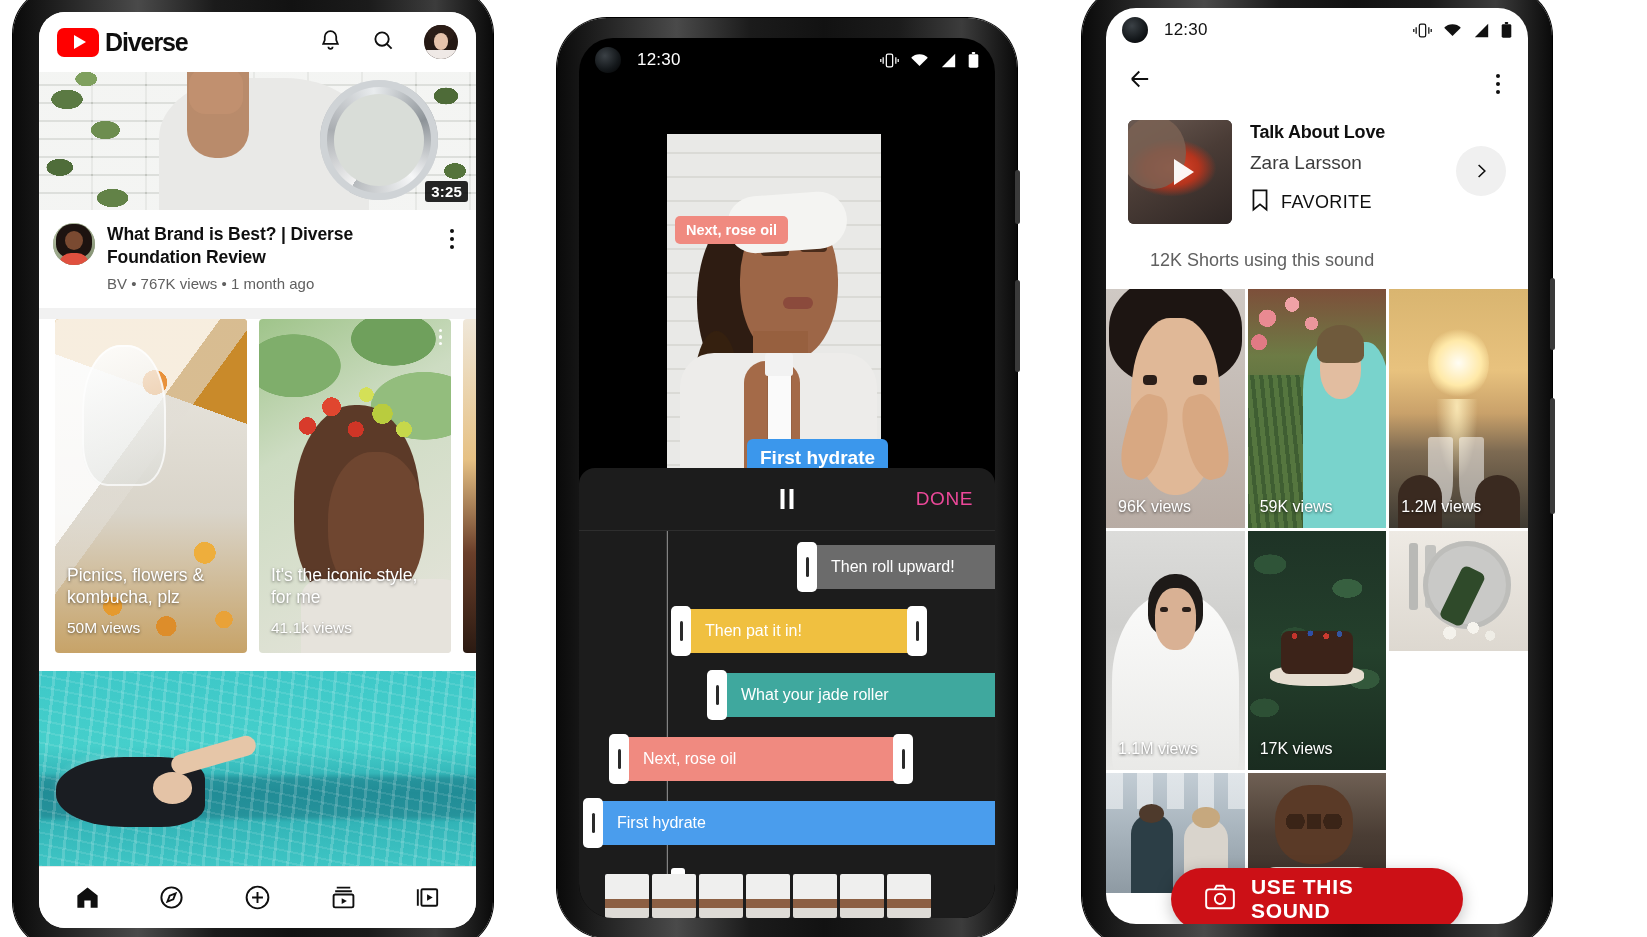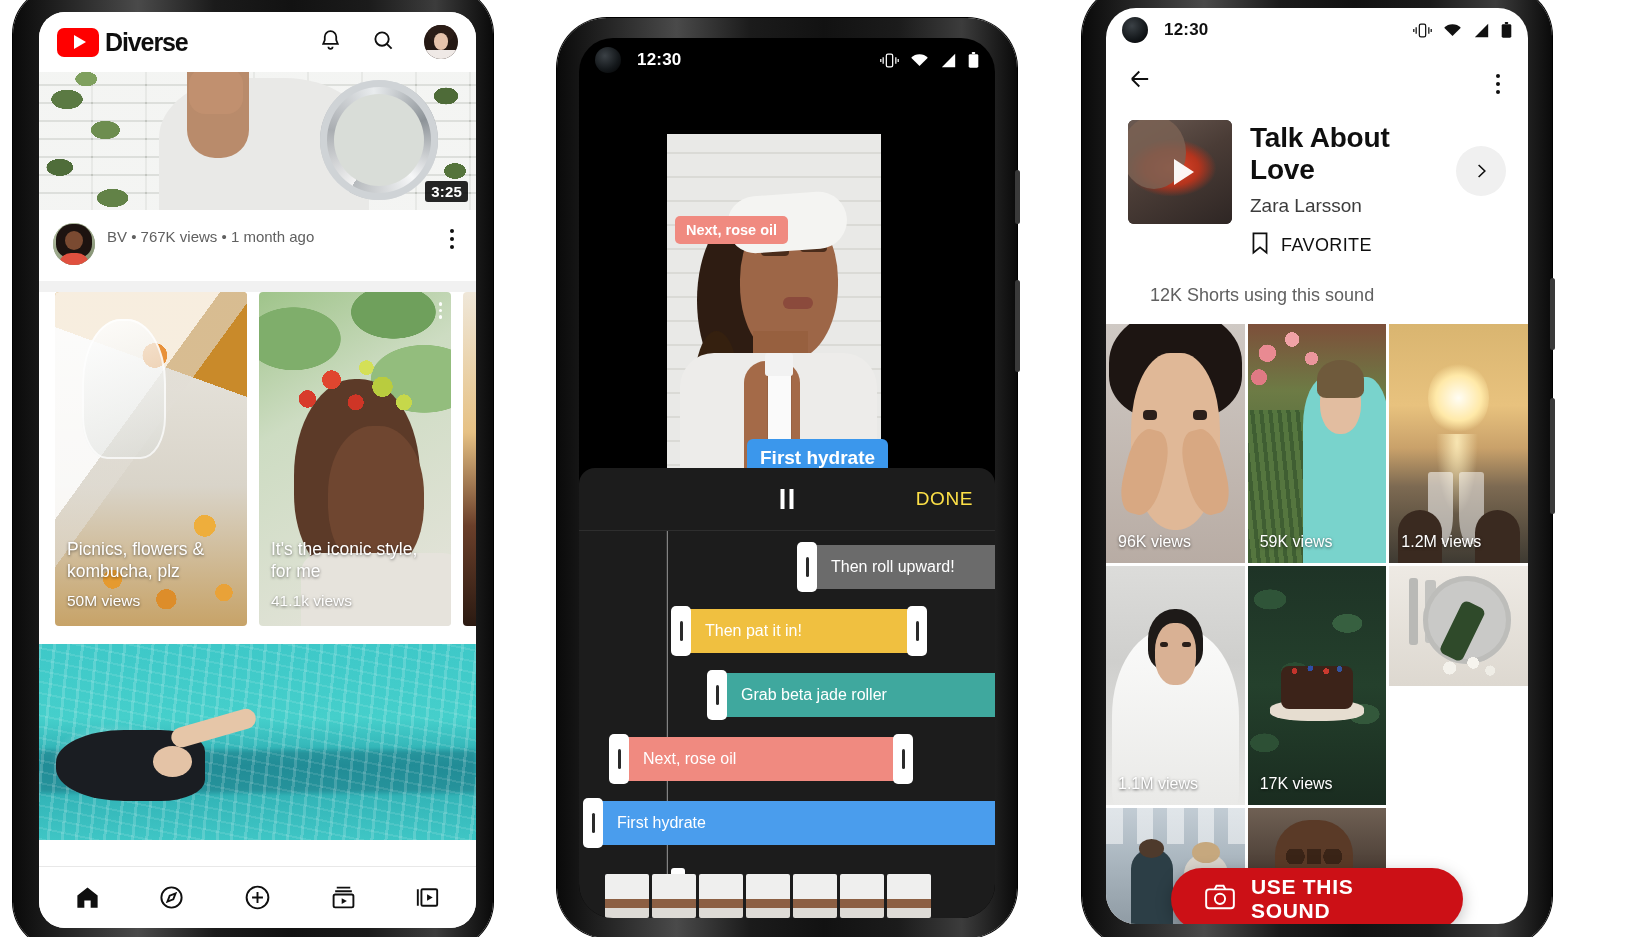--- a/index.html
+++ b/index.html
@@ -21,21 +21,21 @@
   }
   .screen { position:absolute; overflow:hidden; background:#fff; }
 
   .sidebtn { position:absolute; width:5px; background:#3a3a3a; border-radius:3px; }
 
   
   .statusbar { display:flex; align-items:center; height:44px; padding:0 16px; font-size:17px; }
   .statusbar.dark { color:#fff; }
   .statusbar.light { color:#111; }
   .punch { width:26px; height:26px; border-radius:50%; background:radial-gradient(circle at 38% 34%, #3b4146 0%, #14181b 58%, #000 100%); flex:0 0 auto; }
-  .sb-time { margin-left:16px; font-weight:700; letter-spacing:.2px; }
+  .sb-time { margin-left:16px; font-weight:400; letter-spacing:.2px; }
   .sb-right { margin-left:auto; display:flex; align-items:center; gap:11px; }
   .sb-right svg { display:block; }
 
   
   #p1 { left:13px; top:-12px; width:480px; height:960px; }
   #p1 .screen { left:26px; top:24px; width:437px; height:916px; border-radius:26px; }
 
   .yt-header { display:flex; align-items:center; height:60px; padding:0 18px; background:#fff; }
   .yt-logo { display:flex; align-items:center; gap:6px; }
   .yt-play { width:42px; height:29px; background:#ff0000; border-radius:7px; display:flex; align-items:center; justify-content:center; }
@@ -165,21 +165,21 @@
   .ev-cap { position:absolute; left:46%; top:58%; width:13%; height:6%; background:#f2f2f2; border-radius:3px; }
 
   .sticker { position:absolute; font-weight:700; color:#fff; border-radius:5px; white-space:nowrap; }
   .st-rose { left:96px; top:134px; background:#f08a80; font-size:14.5px; padding:6px 11px; }
   .st-hydrate { left:168px; top:357px; background:#3b97ec; font-size:19px; padding:8px 13px; border-radius:6px; }
 
   .ed-panel { position:absolute; left:0; right:0; top:430px; bottom:0; background:#1c1c1c; border-radius:16px 16px 0 0; }
   .ed-bar { position:relative; height:62px; display:flex; align-items:center; }
   .ed-pause { position:absolute; left:50%; transform:translateX(-50%); display:flex; gap:5px; }
   .ed-pause i { width:4px; height:20px; background:#fff; display:block; }
-  .ed-done { position:absolute; right:22px; color:#fde047; font-size:19px; font-weight:500; letter-spacing:.6px; }
+  .ed-done { position:absolute; right:22px; color:#ec4899; font-size:19px; font-weight:500; letter-spacing:.6px; }
   .ed-tl { position:relative; height:calc(100% - 62px); border-top:1px solid #2e2e2e; overflow:hidden; }
   .tl-gutter { position:absolute; left:0; top:0; bottom:0; width:88px; border-right:1px solid #333; }
   .playhead { position:absolute; left:88px; top:0; bottom:0; width:1px; background:rgba(255,255,255,.45); }
 
   .track { position:absolute; height:44px; border-radius:3px; display:flex; align-items:center; }
   .track .tname { color:#fff; font-size:16px; font-weight:500; padding-left:24px; white-space:nowrap; }
   .handle { position:absolute; top:-3px; width:20px; height:50px; background:#fff; border-radius:5px; display:flex; align-items:center; justify-content:center; }
   .handle i { width:3px; height:20px; background:#2a2a2a; border-radius:2px; display:block; }
   .handle.l { left:-10px; }
   .handle.r { right:-10px; }
@@ -196,21 +196,21 @@
   .snd-top { display:flex; align-items:center; height:58px; padding:0 20px; }
   .snd-body { padding:10px 22px 0 22px; }
   .snd-row { display:flex; align-items:flex-start; gap:18px; }
   .snd-thumb { position:relative; width:104px; height:104px; border-radius:6px; overflow:hidden; flex:0 0 auto; background:#3a3230; }
   .snd-thumb .img { position:absolute; inset:0; background:
       radial-gradient(ellipse 62px 40px at 42% 46%, #e2472a 0%, #b5341d 44%, transparent 72%),
       linear-gradient(150deg,#6b5a52 0%,#4a3c36 46%,#2e2624 100%); }
   .snd-thumb .hair { position:absolute; left:-6%; top:-4%; width:62%; height:70%; border-radius:50%; background:#7a6253; opacity:.85; }
   .snd-thumb .play { position:absolute; left:50%; top:50%; transform:translate(-50%,-50%); width:0; height:0; border-left:20px solid rgba(255,255,255,.95); border-top:13px solid transparent; border-bottom:13px solid transparent; margin-left:4px; }
   .snd-info { flex:1 1 auto; min-width:0; padding-top:2px; }
-  .snd-title { font-size:28px; font-weight:700; color:#0f0f0f; letter-spacing:-.2px; }
+  .snd-title { font-size:18px; font-weight:700; color:#0f0f0f; letter-spacing:-.2px; }
   .snd-artist { margin-top:9px; font-size:19px; color:#3c3c3c; }
   .snd-fav { margin-top:14px; display:flex; align-items:center; gap:11px; }
   .snd-fav-label { font-size:18px; color:#0f0f0f; letter-spacing:.4px; }
   .snd-next { width:50px; height:50px; border-radius:50%; background:#f0f0f0; display:flex; align-items:center; justify-content:center; flex:0 0 auto; margin-top:26px; }
   .snd-count { padding:26px 22px 18px 22px; font-size:18px; color:#606060; }
 
   .grid { display:grid; grid-template-columns:repeat(3,1fr); gap:3px; }
   .cell { position:relative; height:239px; overflow:hidden; }
   .cell-views { position:absolute; left:12px; bottom:12px; color:#fff; font-size:16px; font-weight:500; text-shadow:0 1px 3px rgba(0,0,0,.6); }
   .cell.short { height:120px; }
@@ -351,20 +351,21 @@
       </div>
 
       <div class="vid-meta">
         <span class="vm-avatar">
           <span class="bg"></span>
           <span class="h"></span>
           <span class="f"></span>
           <span class="s"></span>
         </span>
         <span class="vm-text">
+          <span class="vm-title">What Brand is Best? | Diverse Foundation Review</span>
           <span class="vm-sub" style="display:block">BV •  767K views • 1 month ago</span>
         </span>
         <span class="kebab">
           <i></i>
           <i></i>
           <i></i>
         </span>
       </div>
 
       <div class="divider-thick"></div>
@@ -520,21 +521,21 @@
                 <i></i>
               </span>
             <span class="tname">Then roll upward!</span>
 
           </div>
 
           <div class="track" style="left:138px; right:-14px; top:142px; background:#3fa89e;">
             <span class="handle l">
                 <i></i>
               </span>
-            <span class="tname">Grab beta jade roller</span>
+            <span class="tname">What your jade roller</span>
 
           </div>
 
           <div class="track" style="left:40px; width:284px; top:206px; background:#f08a80;">
             <span class="handle l">
                 <i></i>
               </span>
             <span class="tname">Next, rose oil</span>
             <span class="handle r">
                 <i></i>

